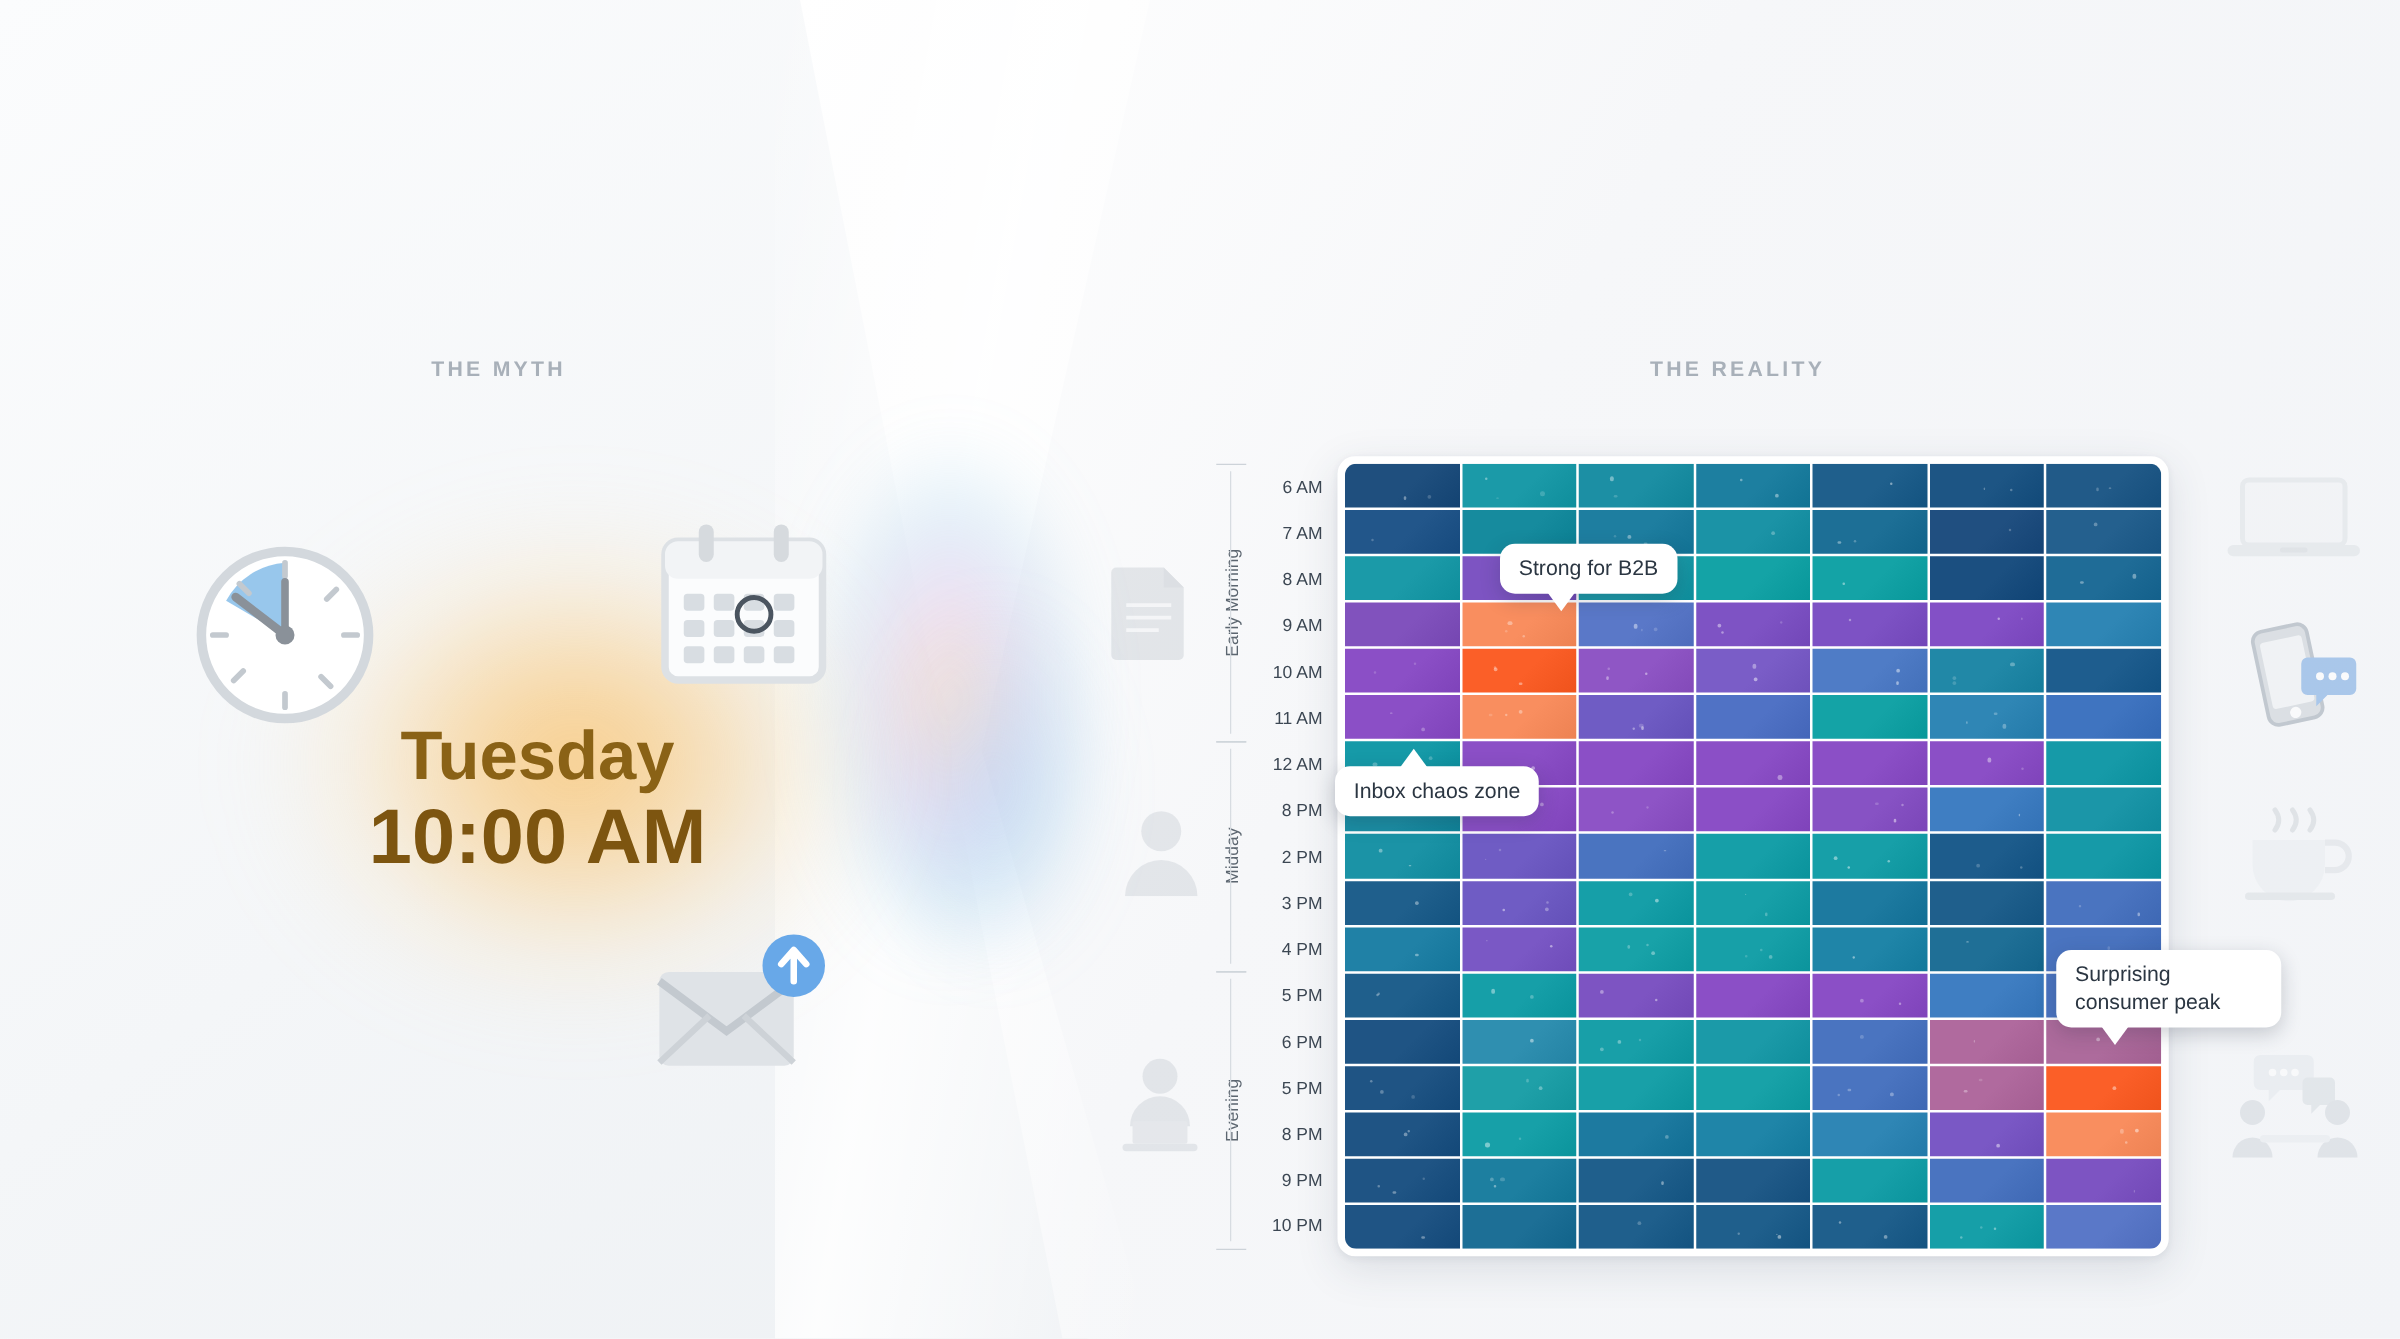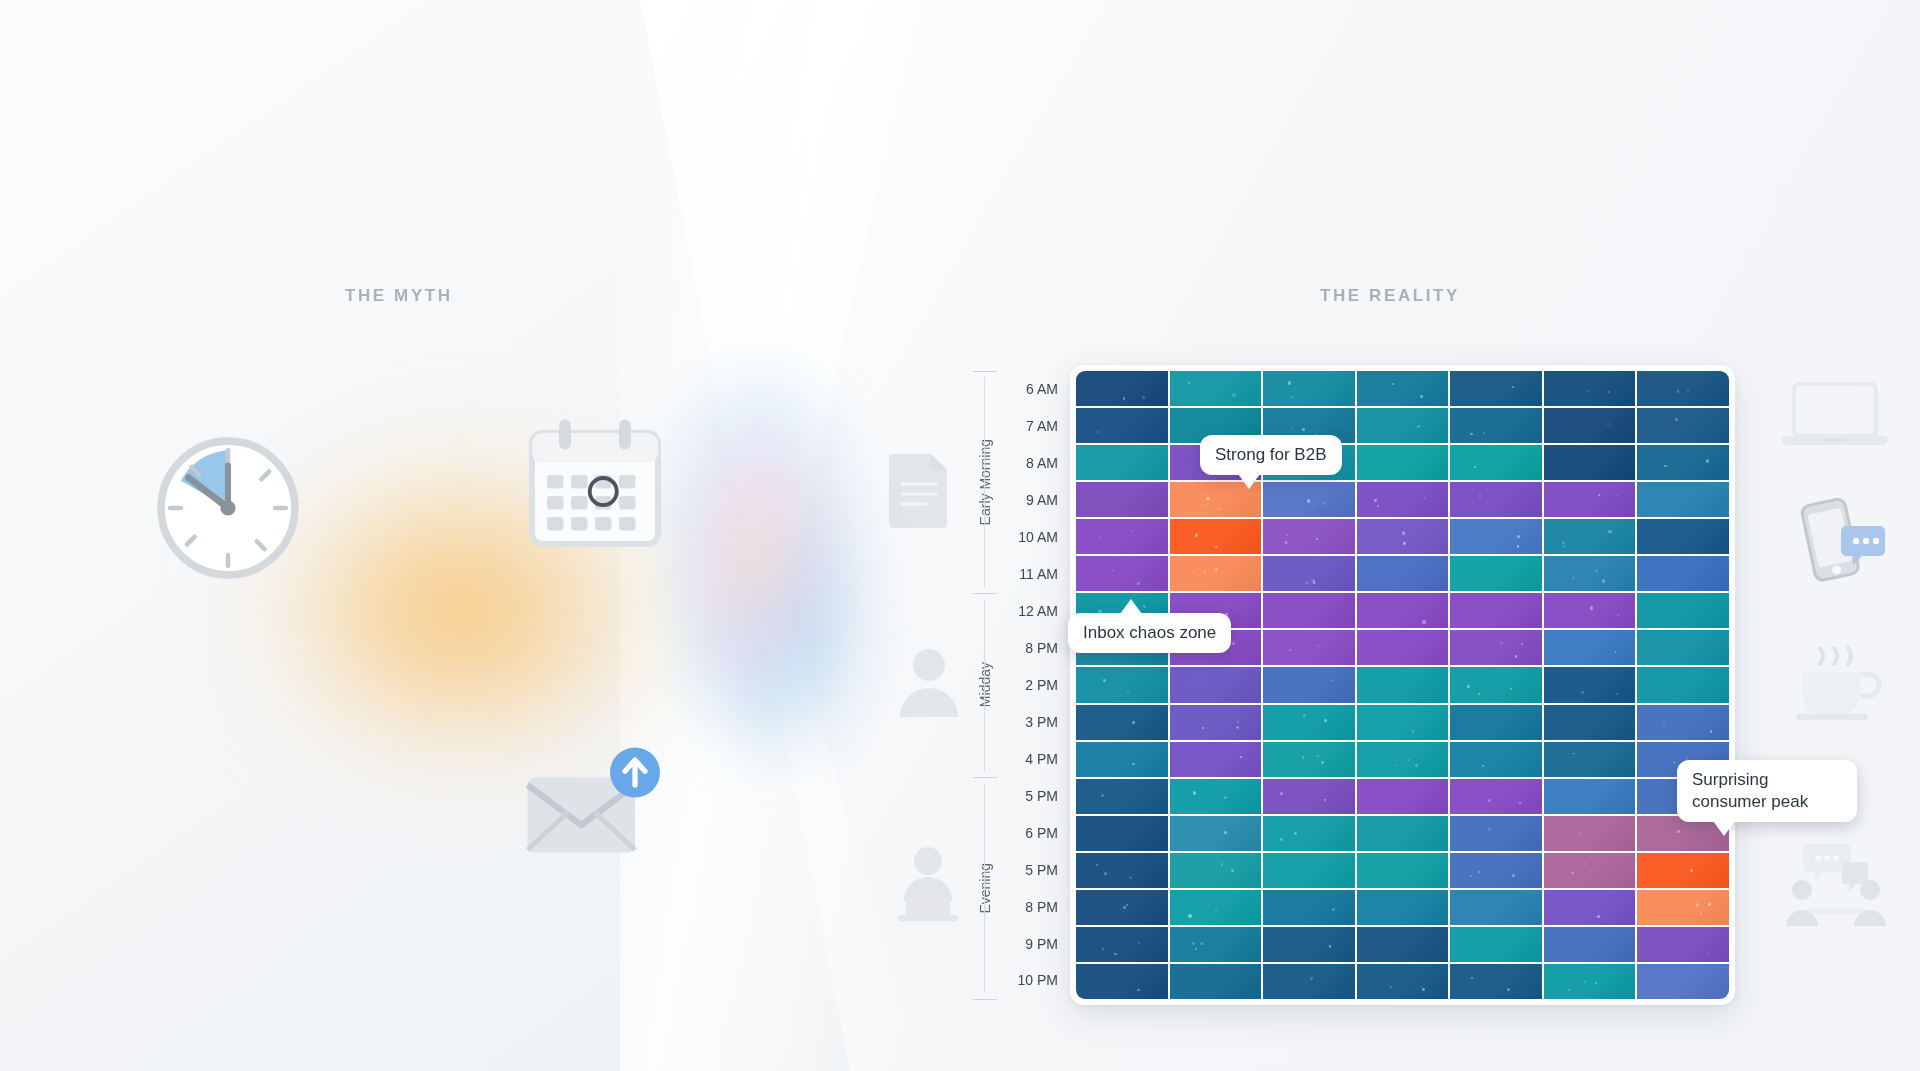--- a/index.html
+++ b/index.html
@@ -118,21 +118,21 @@
   }
   .grpline{position:absolute;left:12px;width:1px;background:#d7dce1;}
 
   
   .callout{
     position:absolute;background:#ffffff;border-radius:12px;
     box-shadow:0 5px 16px rgba(30,42,60,.22);
     padding:9px 15px;font-size:17px;color:#2b3642;line-height:1.28;
     white-space:nowrap;
   }
-  .callout.multi{white-space:normal;width:150px;margin-left:32px;}
+  .callout.multi{white-space:normal;width:150px;}
   .callout .tip{
     position:absolute;width:0;height:0;border-left:11px solid transparent;
     border-right:11px solid transparent;
   }
   .callout .tip.down{bottom:-14px;border-top:15px solid #ffffff;}
   .callout .tip.up{top:-14px;border-bottom:15px solid #ffffff;}
   #co-b2b{left:1200px;top:435px;}
   #co-b2b .tip{left:38px;}
   #co-chaos{left:1068px;top:613px;}
   #co-chaos .tip{left:52px;}
@@ -192,20 +192,24 @@
           <rect x="66" y="56" width="11" height="9" rx="2"></rect>
         <rect x="18" y="70" width="11" height="9" rx="2"></rect>
           <rect x="34" y="70" width="11" height="9" rx="2"></rect>
         <rect x="50" y="70" width="11" height="9" rx="2"></rect>
           <rect x="66" y="70" width="11" height="9" rx="2"></rect>
       </g>
       <circle cx="55.5" cy="53" r="9" fill="none" stroke="#4b5560" stroke-width="2.6"></circle>
     </svg>
   </div>
 
+  <div class="myth-text">
+    <span class="myth-day">Tuesday</span>
+    <span class="myth-time">10:00 AM</span>
+  </div>
 
   <div class="ico" style="left:520px;top:740px;">
     <svg width="140" height="125" viewBox="0 0 112 100">
       <rect x="6" y="30" width="86" height="60" rx="6" fill="#dfe3e7"></rect>
       <path d="M6 36 L49 68 L92 36" fill="none" stroke="#c3c9cf" stroke-width="5"></path>
       <path d="M6 88 L38 58 M92 88 L60 58" stroke="#cdd2d7" stroke-width="4" fill="none"></path>
       <circle cx="92" cy="26" r="20" fill="#68a8e8"></circle>
       <path d="M92 36 L92 17 M84 25 L92 16 L100 25" stroke="#ffffff" stroke-width="4.2" fill="none" stroke-linecap="round" stroke-linejoin="round"></path>
     </svg>
   </div>

